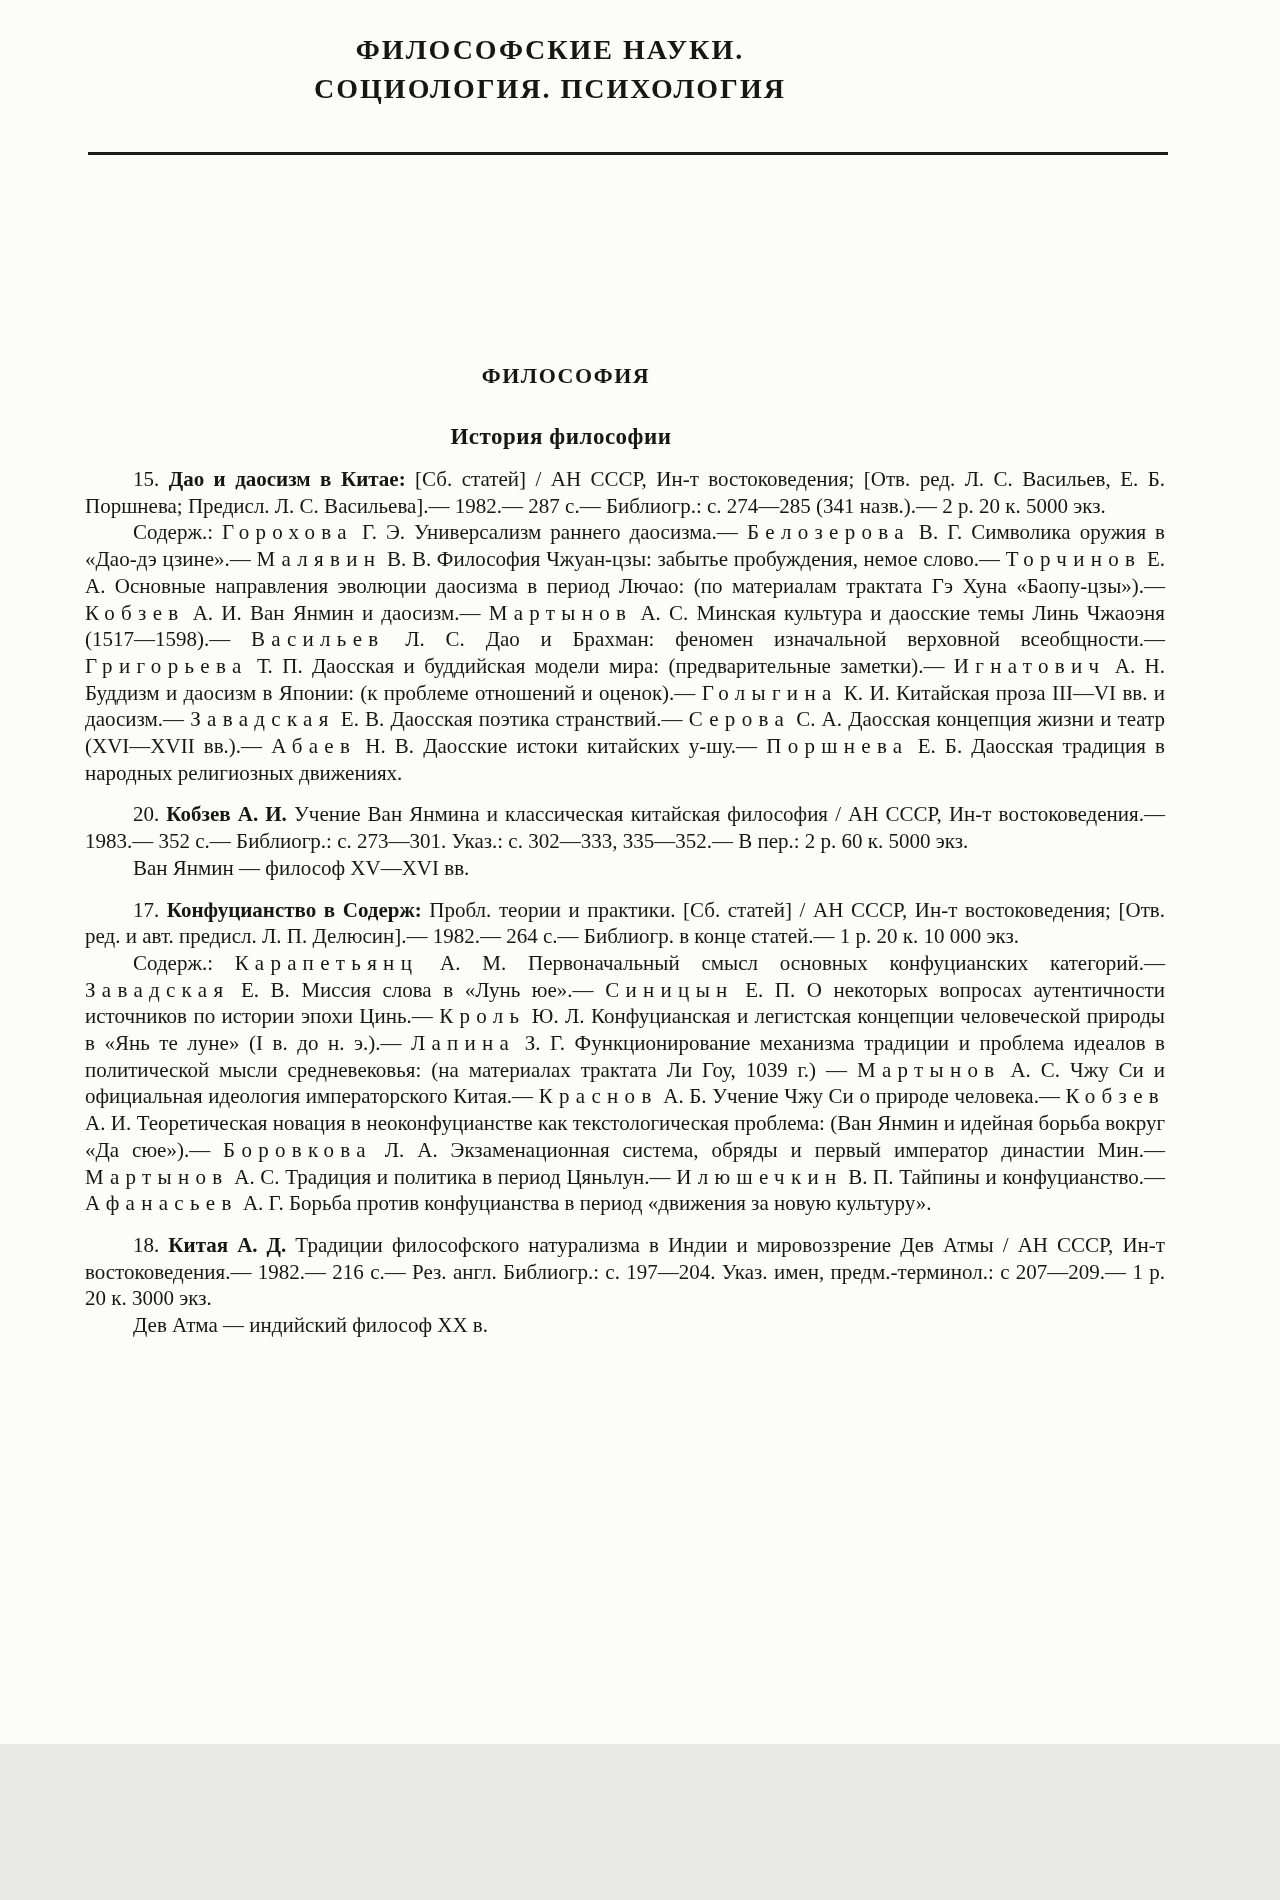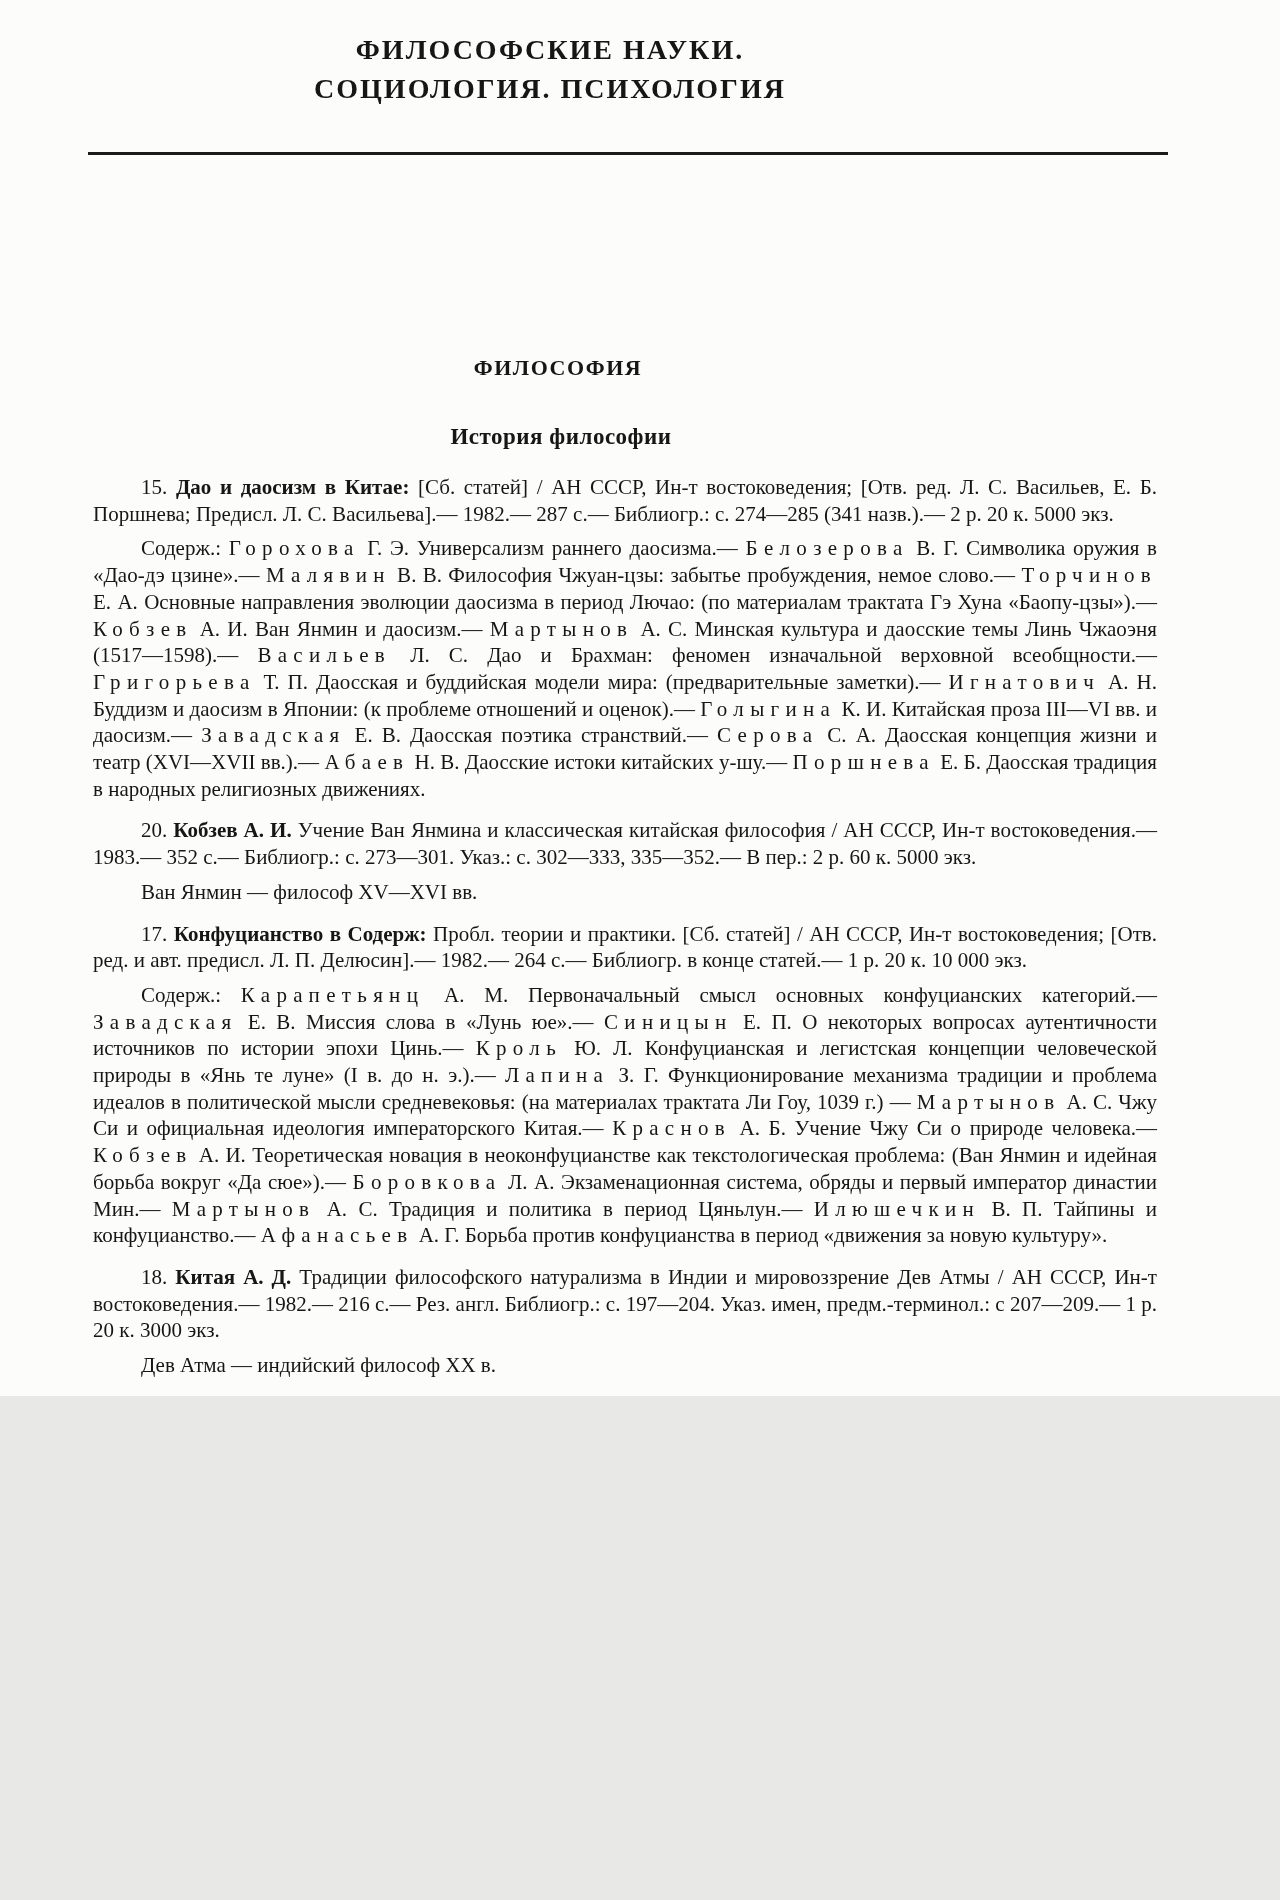--- a/index.html
+++ b/index.html
@@ -1,55 +1,55 @@
 <!DOCTYPE html>
 <html lang="ru"><head>
 <meta charset="utf-8">
 <style>
   html,body { margin:0; padding:0; background:#e8e8e6; }
   .page {
     position:relative;
-    width:1280px; height:1396px;
+    width:1280px; height:1744px;
     margin:0 auto;
     background:#fcfcfa;
     color:#161616;
     font-family:"Liberation Serif", serif;
     overflow:hidden;
   }
   .hdr {
     position:absolute; top:30px; left:85px; width:930px;
     text-align:center;
   }
   .hdr-line {
     font-size:28px; font-weight:bold;
     letter-spacing:2px; line-height:39px;
     white-space:nowrap;
   }
   .rule {
     position:absolute; left:88px; top:152px;
     width:1080px; height:3px; background:#1b1b1b;
   }
   .section-title {
-    position:absolute; top:347px; left:85px; width:930px; margin:8px;
+    position:absolute; top:347px; left:85px; width:930px; margin:16px;
     text-align:center; font-size:22px; font-weight:bold; letter-spacing:1.5px;
     white-space:nowrap;
   }
   .subsection-title {
     position:absolute; top:413px; left:85px; width:930px; margin:11px;
     text-align:center; font-size:23px; font-weight:bold; letter-spacing:0.5px;
     white-space:nowrap;
   }
   .entries {
     position:absolute; top:466px; left:85px; width:1080px;
     font-size:21px; line-height:26.7px;
     text-align:justify;
     hyphens:auto;
   }
   .entry { margin:0 0 15px 0; }
-  .para { margin:8px; text-indent:48px; }
+  .para { margin:0; text-indent:48px; }
   .b { font-weight:bold; }
   .sp { letter-spacing:0.3em; }
   .pagenum {
     position:absolute; left:110px; top:1803px;
     font-size:22px;
   }
 </style>
 </head>
 <body>
 

